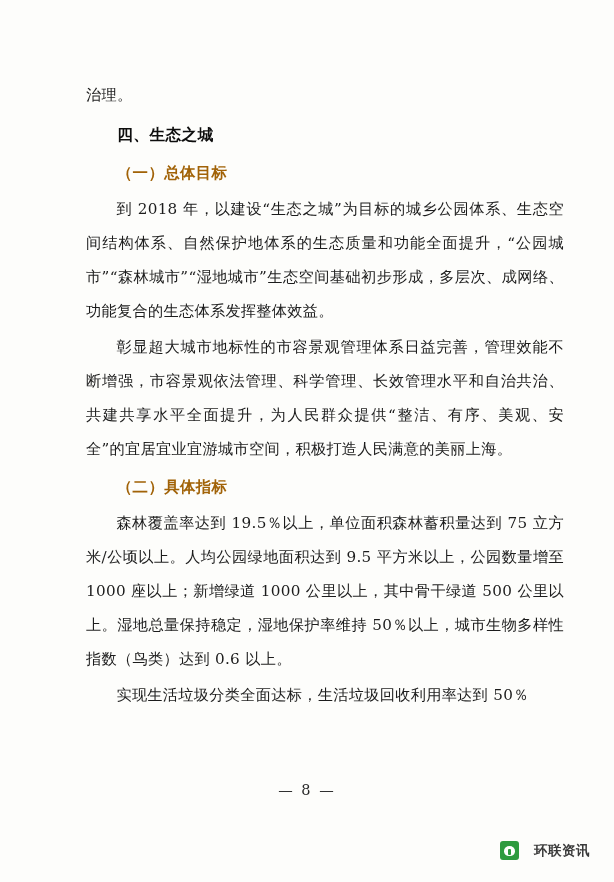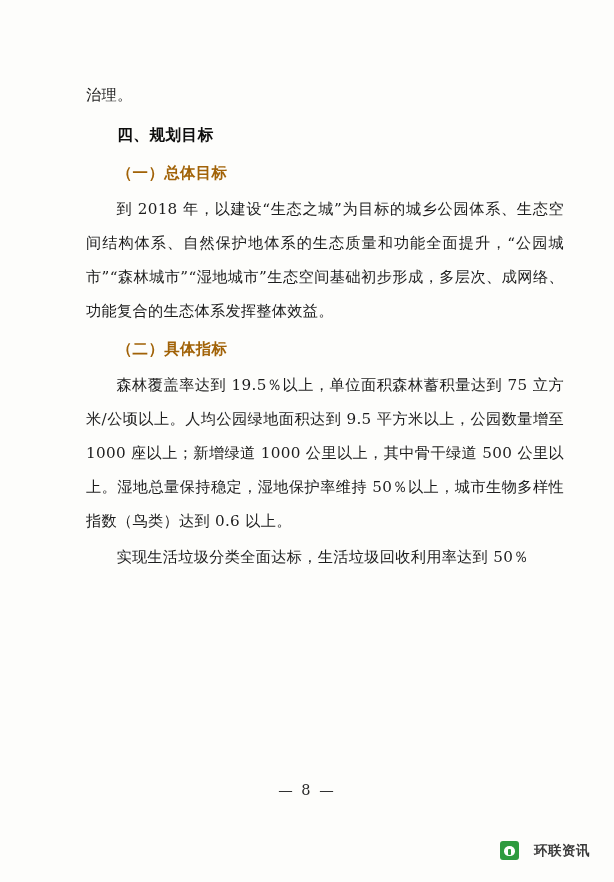--- a/index.html
+++ b/index.html
@@ -116,27 +116,28 @@
 </style>
 </head>
 <body>
 
 <div class="page">
 
   <div class="content">
 
     <p class="no-indent">治理。</p>
 
-    <div class="heading-main">四、规划目标</div>
+    <div class="heading-main">四、生态之城</div>
 
     <div class="heading-sub">（一）总体目标</div>
 
     <p class="indent">到 2018 年，以建设“生态之城”为目标的城乡公园体系、生态空间结构体系、自然保护地体系的生态质量和功能全面提升，“公园城市”“森林城市”“湿地城市”生态空间基础初步形成，多层次、成网络、功能复合的生态体系发挥整体效益。</p>
 
 
+    <p class="indent">彰显超大城市地标性的市容景观管理体系日益完善，管理效能不断增强，市容景观依法管理、科学管理、长效管理水平和自治共治、共建共享水平全面提升，为人民群众提供“整洁、有序、美观、安全”的宜居宜业宜游城市空间，积极打造人民满意的美丽上海。</p>
 
     <div class="heading-sub">（二）具体指标</div>
 
     <p class="indent">森林覆盖率达到 19.5％以上，单位面积森林蓄积量达到 75 立方米/公顷以上。人均公园绿地面积达到 9.5 平方米以上，公园数量增至 1000 座以上；新增绿道 1000 公里以上，其中骨干绿道 500 公里以上。湿地总量保持稳定，湿地保护率维持 50％以上，城市生物多样性指数（鸟类）达到 0.6 以上。</p>
 
     <p class="indent">实现生活垃圾分类全面达标，生活垃圾回收利用率达到 50％</p>
 
   </div>
 
   <div class="page-number">— 8 —</div>

